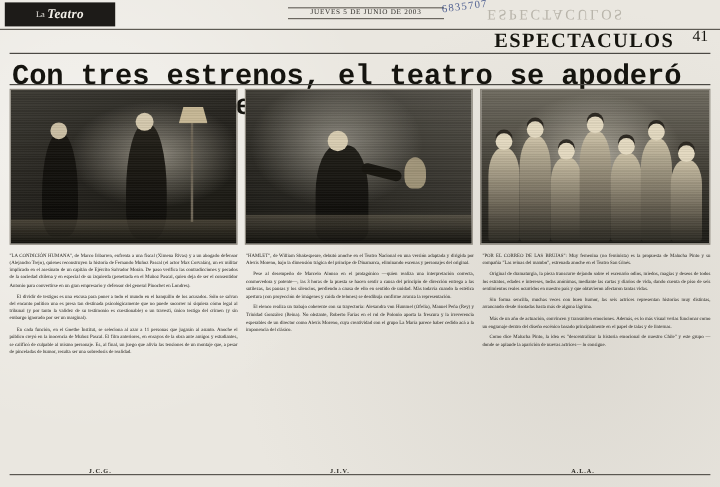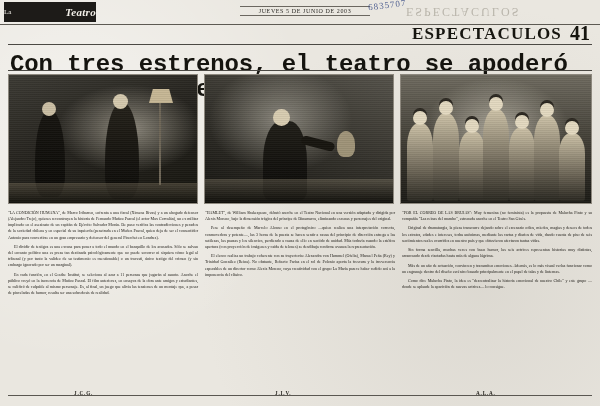--- a/index.html
+++ b/index.html
@@ -36,21 +36,21 @@
     width: 92px; height: 20px;
     background: #1d1b18;
     color: #f2efe8;
     font-family: "Liberation Serif", serif;
     font-size: 11px;
     font-style: italic;
     font-weight: bold;
     letter-spacing: 0.3px;
     display: flex;
     align-items: center;
-    justify-content: space-between;
+    justify-content: center;
     overflow: hidden;
   }
   .logo-box .small {
     font-size: 7px;
     font-style: normal;
     font-weight: normal;
     margin-right: 2px;
     letter-spacing: 0;
   }
   .masthead-date {
@@ -90,22 +90,22 @@
     right: 38px; top: 24px;
     font-size: 17px;
     font-weight: bold;
     letter-spacing: 1.2px;
     color: #16150f;
     font-family: "Liberation Serif", serif;
   }
   .page-number {
     position: absolute;
     right: 10px; top: 22px;
-    font-size: 20px;
-    font-weight: bold;
+    font-size: 13px;
+    font-weight: normal;
     color: #16150f;
   }
 
   
   .headline-rule-top {
     position: absolute;
     left: 8px; top: 44px;
     width: 584px;
     border-top: 1px solid #4b4944;
   }

